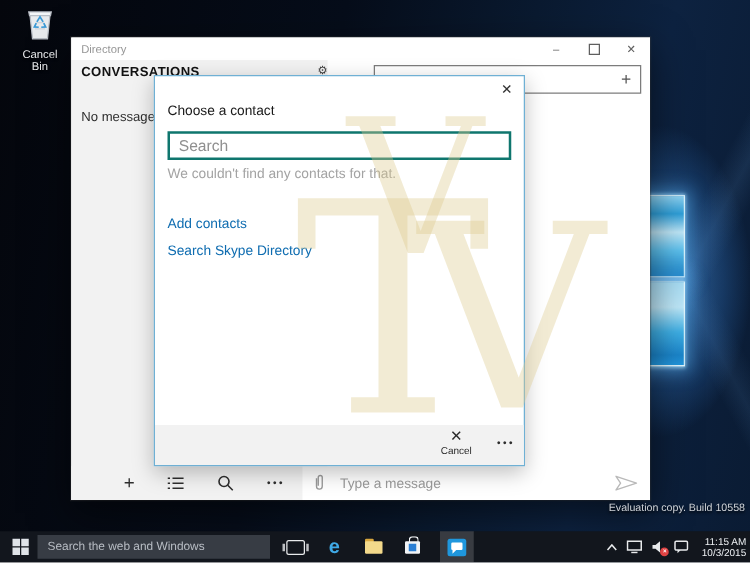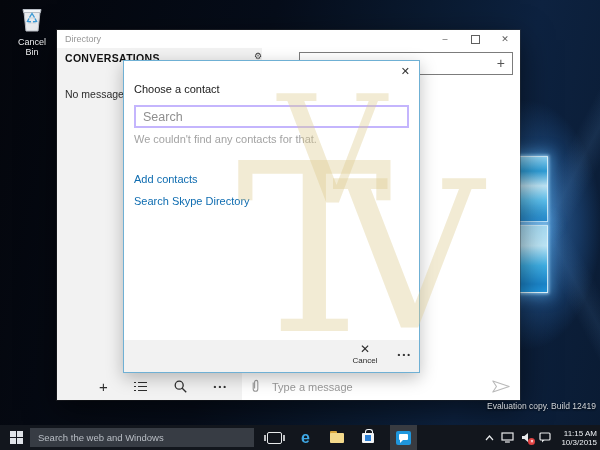--- a/index.html
+++ b/index.html
@@ -54,21 +54,21 @@
   .compose-input{flex:1;border:none;outline:none;background:transparent;font-size:11px;
     font-family:"Liberation Sans",sans-serif;color:#333;}
   .compose-input::placeholder{color:#9a9a9a;}
 
   
   .dialog{position:absolute;left:66px;top:30px;width:297px;height:313px;background:#fff;
     border:1px solid #6fb0d4;box-shadow:0 5px 16px rgba(0,0,0,.25);z-index:5;box-sizing:border-box;}
   .dlg-close{position:absolute;right:9px;top:4px;font-size:11px;color:#333;cursor:default;}
   .dlg-title{position:absolute;left:10px;top:22px;font-size:11px;color:#191919;}
   .dlg-search{position:absolute;left:10px;top:44px;width:calc(100% - 20px);height:23px;
-    border:2px solid #c4b5fd;box-sizing:border-box;padding:0 7px;font-size:12.5px;outline:none;
+    border:2px solid #0f766e;box-sizing:border-box;padding:0 7px;font-size:12.5px;outline:none;
     font-family:"Liberation Sans",sans-serif;color:#333;background:#fff;}
   .dlg-search::placeholder{color:#8f8f8f;}
   .dlg-empty{position:absolute;left:10px;top:72px;font-size:11px;color:#a3a3a3;text-align:center;}
   .dlg-link{position:absolute;left:10px;font-size:11px;color:#0e6cb0;cursor:pointer;}
   .link-add{top:112px;}
   .link-skype{top:134px;}
   .dlg-bar{position:absolute;left:0;right:0;bottom:0;height:32px;background:#f2f2f2;}
   .dlg-cancel{position:absolute;right:36px;top:3px;width:36px;text-align:center;cursor:default;}
   .dlg-cancel-x{font-size:12px;line-height:13px;color:#2b2b2b;}
   .dlg-cancel-label{font-size:8px;color:#2b2b2b;}
@@ -85,21 +85,21 @@
   
   .build-watermark{position:absolute;right:4px;top:401px;text-align:right;font-size:8.5px;line-height:10px;
     color:#cfd3d8;text-shadow:0 1px 2px rgba(0,0,0,.8);z-index:4;}
 
   
   .taskbar{position:absolute;left:0;bottom:0;width:600px;height:25px;background:#12161d;z-index:10;
     display:flex;align-items:center;padding-left:6px;box-sizing:border-box;}
   .start-btn{width:20px;height:25px;display:flex;align-items:center;justify-content:center;cursor:pointer;}
   .winflag{width:13px;height:13px;display:grid;grid-template-columns:1fr 1fr;grid-template-rows:1fr 1fr;gap:1px;}
   .winflag span{background:#dfe3e8;}
-  .tb-search{width:224px;height:19px;background:#373c44;display:flex;align-items:center;margin-left:4px;}
+  .tb-search{width:186px;height:19px;background:#373c44;display:flex;align-items:center;margin-left:4px;}
   .tb-search input{border:none;outline:none;background:transparent;width:100%;padding:0 8px;
     font-size:9.5px;color:#c3c7cc;font-family:"Liberation Sans",sans-serif;}
   .tb-search input::placeholder{color:#b9bec5;}
   .tb-icons{display:flex;align-items:center;gap:14px;margin-left:12px;}
   .tb-icon{width:17px;height:25px;display:flex;align-items:center;justify-content:center;cursor:pointer;}
   .taskview{width:13px;height:10px;border:1px solid #e8eaec;border-radius:2px;position:relative;}
   .taskview:before,.taskview:after{content:"";position:absolute;top:2px;width:2px;height:6px;background:#e8eaec;opacity:.8;}
   .taskview:before{left:-4px;} .taskview:after{right:-4px;}
   .edge-e{font-size:16px;font-weight:bold;color:#3fa9e6;line-height:16px;}
   .folder{position:relative;width:14px;height:10px;}
@@ -214,21 +214,21 @@
     </div>
 
     <div class="monogram">
       <span class="mono mono-v1">V</span>
       <span class="mono mono-t">T</span>
       <span class="mono mono-v2">V</span>
     </div>
   </div>
 
   <div class="build-watermark">
-    <div>Evaluation copy. Build 12419</div>
+    <div>Evaluation copy. Build 10558</div>
   </div>
 
   <div class="taskbar">
     <div class="start-btn">
       <span class="winflag">
           <span></span>
           <span></span>
           <span></span>
           <span></span>
         </span>

